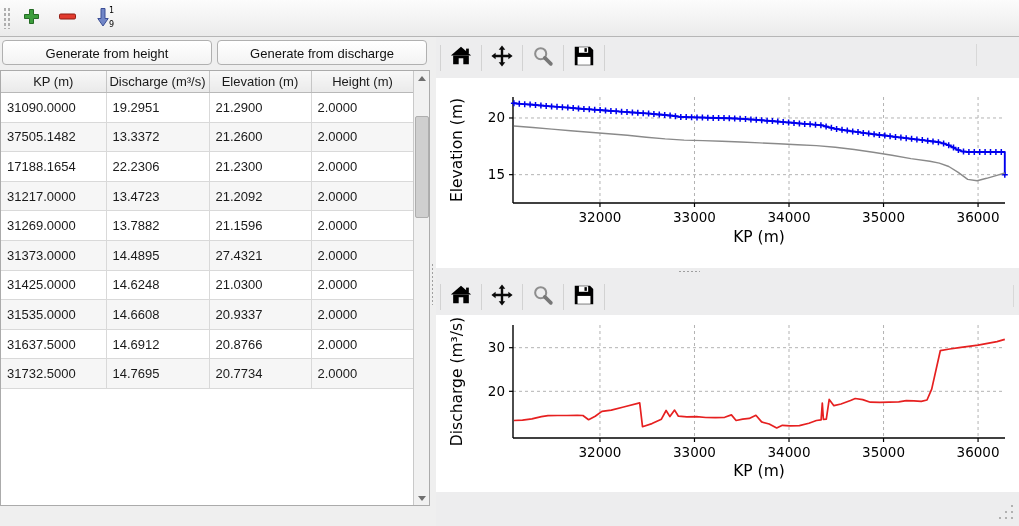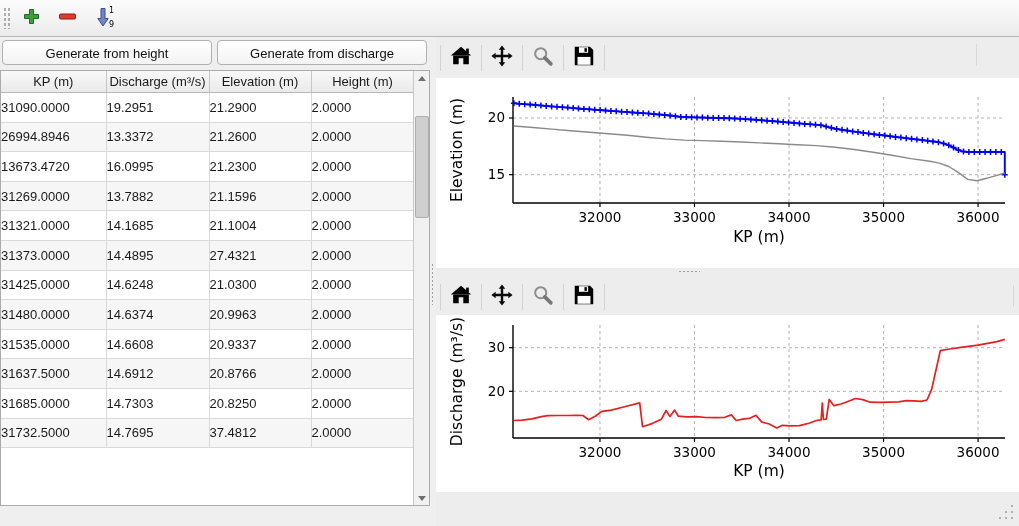--- a/index.html
+++ b/index.html
@@ -18,21 +18,21 @@
   .gen-btn{position:absolute;top:40px;height:25px;border:1px solid #b0b0b0;border-radius:4px;
      background:linear-gradient(#ffffff,#f3f3f3);font-size:13px;text-align:center;line-height:23px;
      font-family:inherit;cursor:pointer;color:#111;}
 
   .table-wrap{position:absolute;left:0;top:70px;width:430px;height:436px;background:#fff;
      border:1px solid #ababab;box-sizing:border-box;}
   table.grid{border-collapse:collapse;table-layout:fixed;width:413px;}
   table.grid th{height:21px;font-weight:normal;background:linear-gradient(#f8f8f8,#eaeaea);
      border-right:1px solid #c6c6c6;border-bottom:1px solid #b8b8b8;text-align:center;font-size:13px;padding:0;}
   table.grid td{height:28.6px;border-right:1px solid #d9d9d9;border-bottom:1px solid #d9d9d9;
-     padding:0 0 0 0;font-size:13px;white-space:nowrap;overflow:hidden;}
+     padding:0 0 0 6px;font-size:13px;white-space:nowrap;overflow:hidden;}
   table.grid tr:nth-child(even) td{background:#f6f6f6;}
 
   .vscroll{position:absolute;right:0;top:0;bottom:0;width:15px;background:#f1f1f1;border-left:1px solid #c9c9c9;}
   .vscroll .arrow{position:absolute;left:0;width:15px;height:14px;display:flex;align-items:center;justify-content:center;cursor:pointer;}
   .tri-up{width:0;height:0;border-left:4px solid transparent;border-right:4px solid transparent;border-bottom:5px solid #6f6f6f;}
   .tri-down{width:0;height:0;border-left:4px solid transparent;border-right:4px solid transparent;border-top:5px solid #6f6f6f;}
   .thumb{position:absolute;left:1px;top:45px;width:12px;height:100px;background:#cfcfcf;
      border:1px solid #aeaeae;border-radius:2px;cursor:grab;}
 
   
@@ -105,83 +105,71 @@
         </tr>
       </thead>
       <tbody id="tbody">
           <tr>
             <td>31090.0000</td>
             <td>19.2951</td>
             <td>21.2900</td>
             <td>2.0000</td>
           </tr>
           <tr>
-            <td>26994.8946</td>
+            <td>37505.1482</td>
             <td>13.3372</td>
             <td>21.2600</td>
             <td>2.0000</td>
           </tr>
           <tr>
-            <td>13673.4720</td>
-            <td>16.0995</td>
+            <td>17188.1654</td>
+            <td>22.2306</td>
             <td>21.2300</td>
+            <td>2.0000</td>
+          </tr>
+          <tr>
+            <td>31217.0000</td>
+            <td>13.4723</td>
+            <td>21.2092</td>
             <td>2.0000</td>
           </tr>
           <tr>
             <td>31269.0000</td>
             <td>13.7882</td>
             <td>21.1596</td>
             <td>2.0000</td>
           </tr>
           <tr>
-            <td>31321.0000</td>
-            <td>14.1685</td>
-            <td>21.1004</td>
-            <td>2.0000</td>
-          </tr>
-          <tr>
             <td>31373.0000</td>
             <td>14.4895</td>
             <td>27.4321</td>
             <td>2.0000</td>
           </tr>
           <tr>
             <td>31425.0000</td>
             <td>14.6248</td>
             <td>21.0300</td>
             <td>2.0000</td>
           </tr>
           <tr>
-            <td>31480.0000</td>
-            <td>14.6374</td>
-            <td>20.9963</td>
-            <td>2.0000</td>
-          </tr>
-          <tr>
             <td>31535.0000</td>
             <td>14.6608</td>
             <td>20.9337</td>
             <td>2.0000</td>
           </tr>
           <tr>
             <td>31637.5000</td>
             <td>14.6912</td>
             <td>20.8766</td>
             <td>2.0000</td>
           </tr>
           <tr>
-            <td>31685.0000</td>
-            <td>14.7303</td>
-            <td>20.8250</td>
-            <td>2.0000</td>
-          </tr>
-          <tr>
             <td>31732.5000</td>
             <td>14.7695</td>
-            <td>37.4812</td>
+            <td>20.7734</td>
             <td>2.0000</td>
           </tr>
         </tbody>
     </table>
     <div class="vscroll">
       <div class="arrow" style="top:0;">
           <span class="tri-up"></span>
         </div>
       <div class="thumb"></div>
       <div class="arrow" style="bottom:0;">

